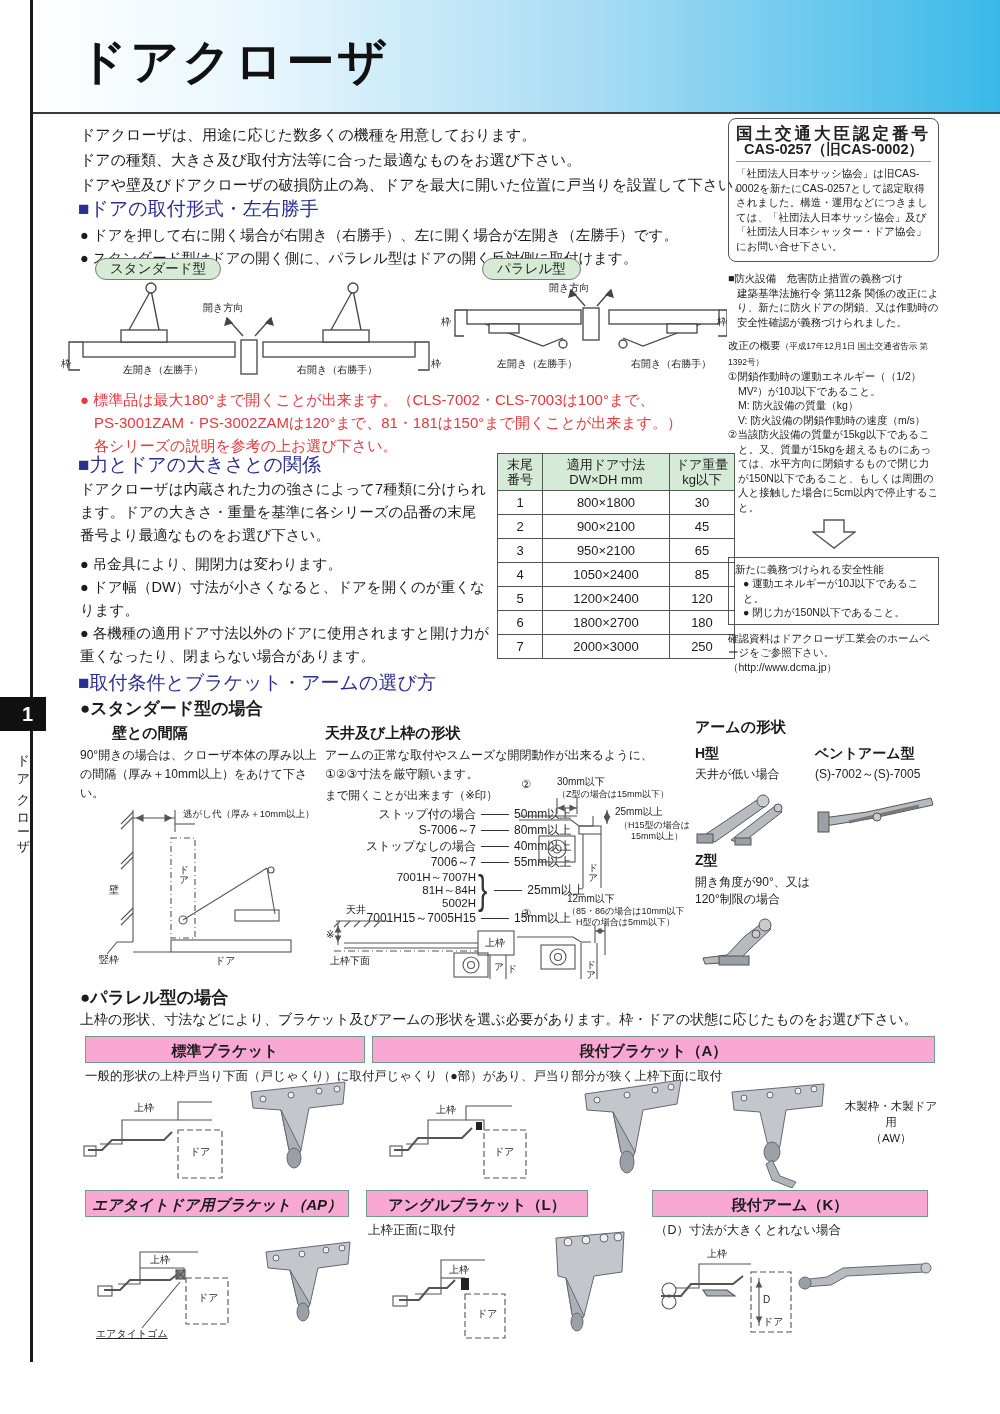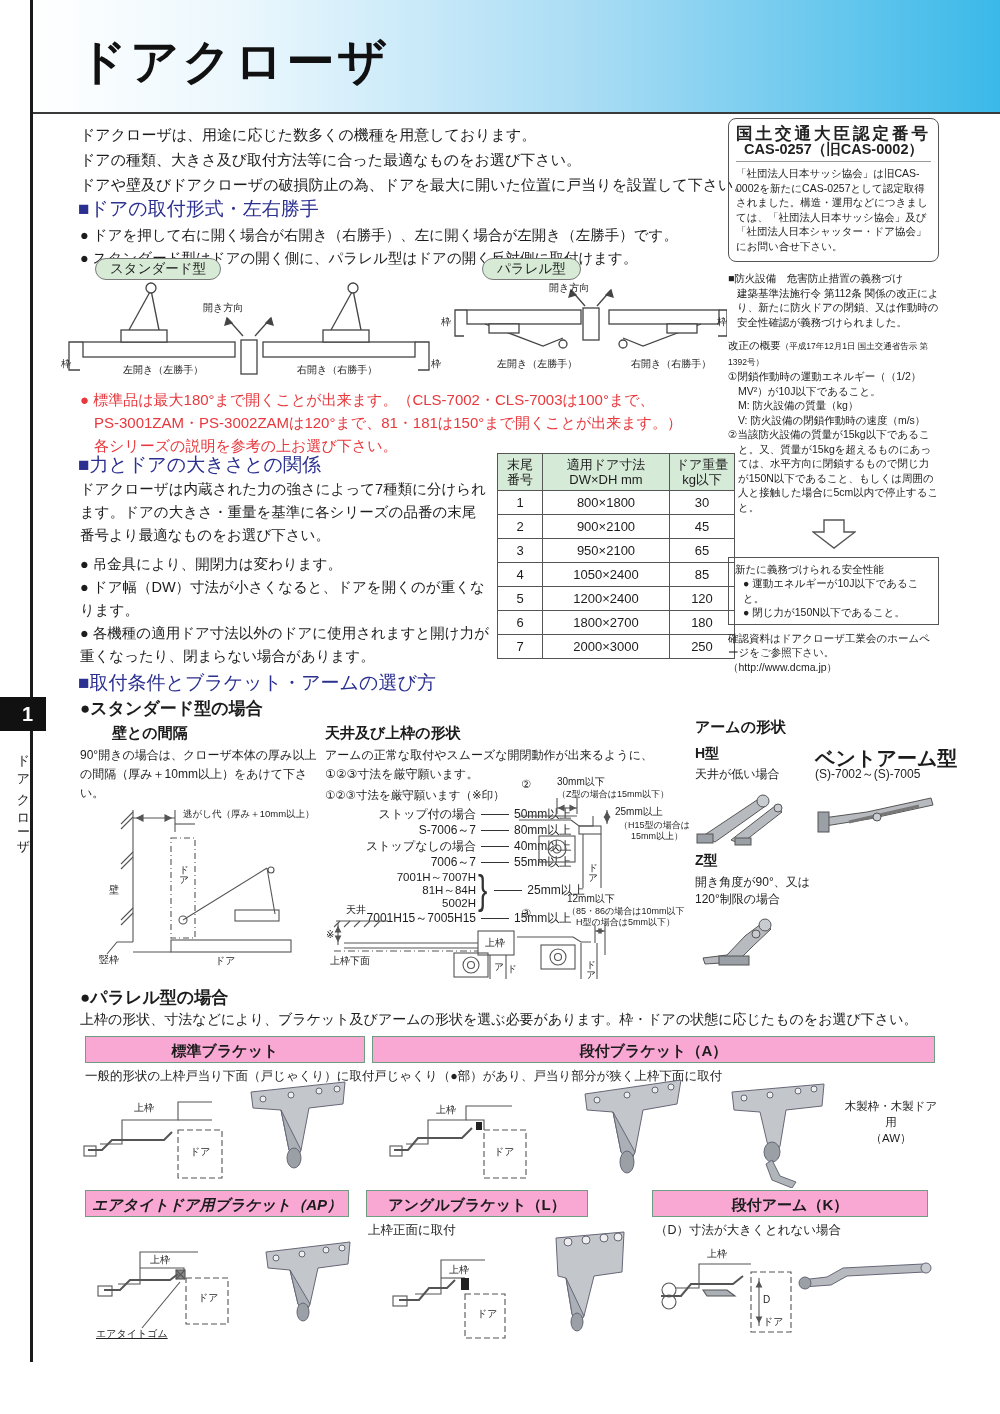--- a/index.html
+++ b/index.html
@@ -256,21 +256,21 @@
     </svg>
     <div class="lbl" style="left:108px;top:6px;font-size:9.5px;">逃がし代（厚み＋10mm以上）</div>
     <div class="vlbl" style="left:102px;top:56px;">ドア</div>
     <div class="lbl" style="left:34px;top:82px;">壁</div>
     <div class="lbl" style="left:24px;top:152px;">竪枠</div>
     <div class="lbl" style="left:140px;top:153px;">ドア</div>
   </div>
 
   <div class="abs sub-h" style="left:325px;top:724px;">天井及び上枠の形状</div>
   <div class="abs mini" style="left:325px;top:746px;width:350px;">アームの正常な取付やスムーズな開閉動作が出来るように、①②③寸法を厳守願います。</div>
-  <div class="abs" style="left:325px;top:788px;font-size:11.5px;">①②③寸法を厳守願います（※印）</div>
+  <div class="abs" style="left:325px;top:788px;font-size:11.5px;">まで開くことが出来ます（※印）</div>
   <div class="abs" style="left:328px;top:806px;">
     <div class="specrow">
         <span class="specname">ストップ付の場合</span>
         <span class="specdash"></span>
         <span class="specval">50mm以上</span>
       </div>
     <div class="specrow">
         <span class="specname">S-7006～7</span>
         <span class="specdash"></span>
         <span class="specval">80mm以上</span>
@@ -395,21 +395,21 @@
       <g stroke="#555" stroke-width="1" fill="#b7bbbf">
         <polygon points="8,48 62,12 72,17 20,54"></polygon>
         <polygon points="36,52 80,18 87,24 46,56"></polygon>
         <rect x="2" y="46" width="16" height="9" fill="#9aa0a6"></rect>
         <rect x="40" y="50" width="16" height="7" fill="#9aa0a6"></rect>
         <circle cx="68" cy="13" r="6" fill="#c8ccd0"></circle>
         <circle cx="83" cy="20" r="4" fill="#c8ccd0"></circle>
       </g>
     </svg>
   </div>
-  <div class="abs" style="left:815px;top:745px;font-size:20px;font-weight:bold;">ベントアーム型</div>
+  <div class="abs" style="left:815px;top:745px;font-size:14px;font-weight:bold;">ベントアーム型</div>
   <div class="abs" style="left:815px;top:766px;font-size:12px;">(S)-7002～(S)-7005</div>
   <div class="abs" style="left:815px;top:792px;">
     <svg width="122" height="46" viewBox="0 0 122 46">
       <g stroke="#555" stroke-width="1" fill="#b7bbbf">
         <polygon points="8,26 52,20 116,6 118,13 54,27 10,34"></polygon>
         <rect x="3" y="20" width="11" height="20" fill="#9aa0a6"></rect>
         <line x1="34" y1="30" x2="104" y2="14" stroke="#777" stroke-width="3" fill="none"></line>
         <circle cx="62" cy="25" r="4" fill="#c8ccd0"></circle>
       </g>
     </svg>

